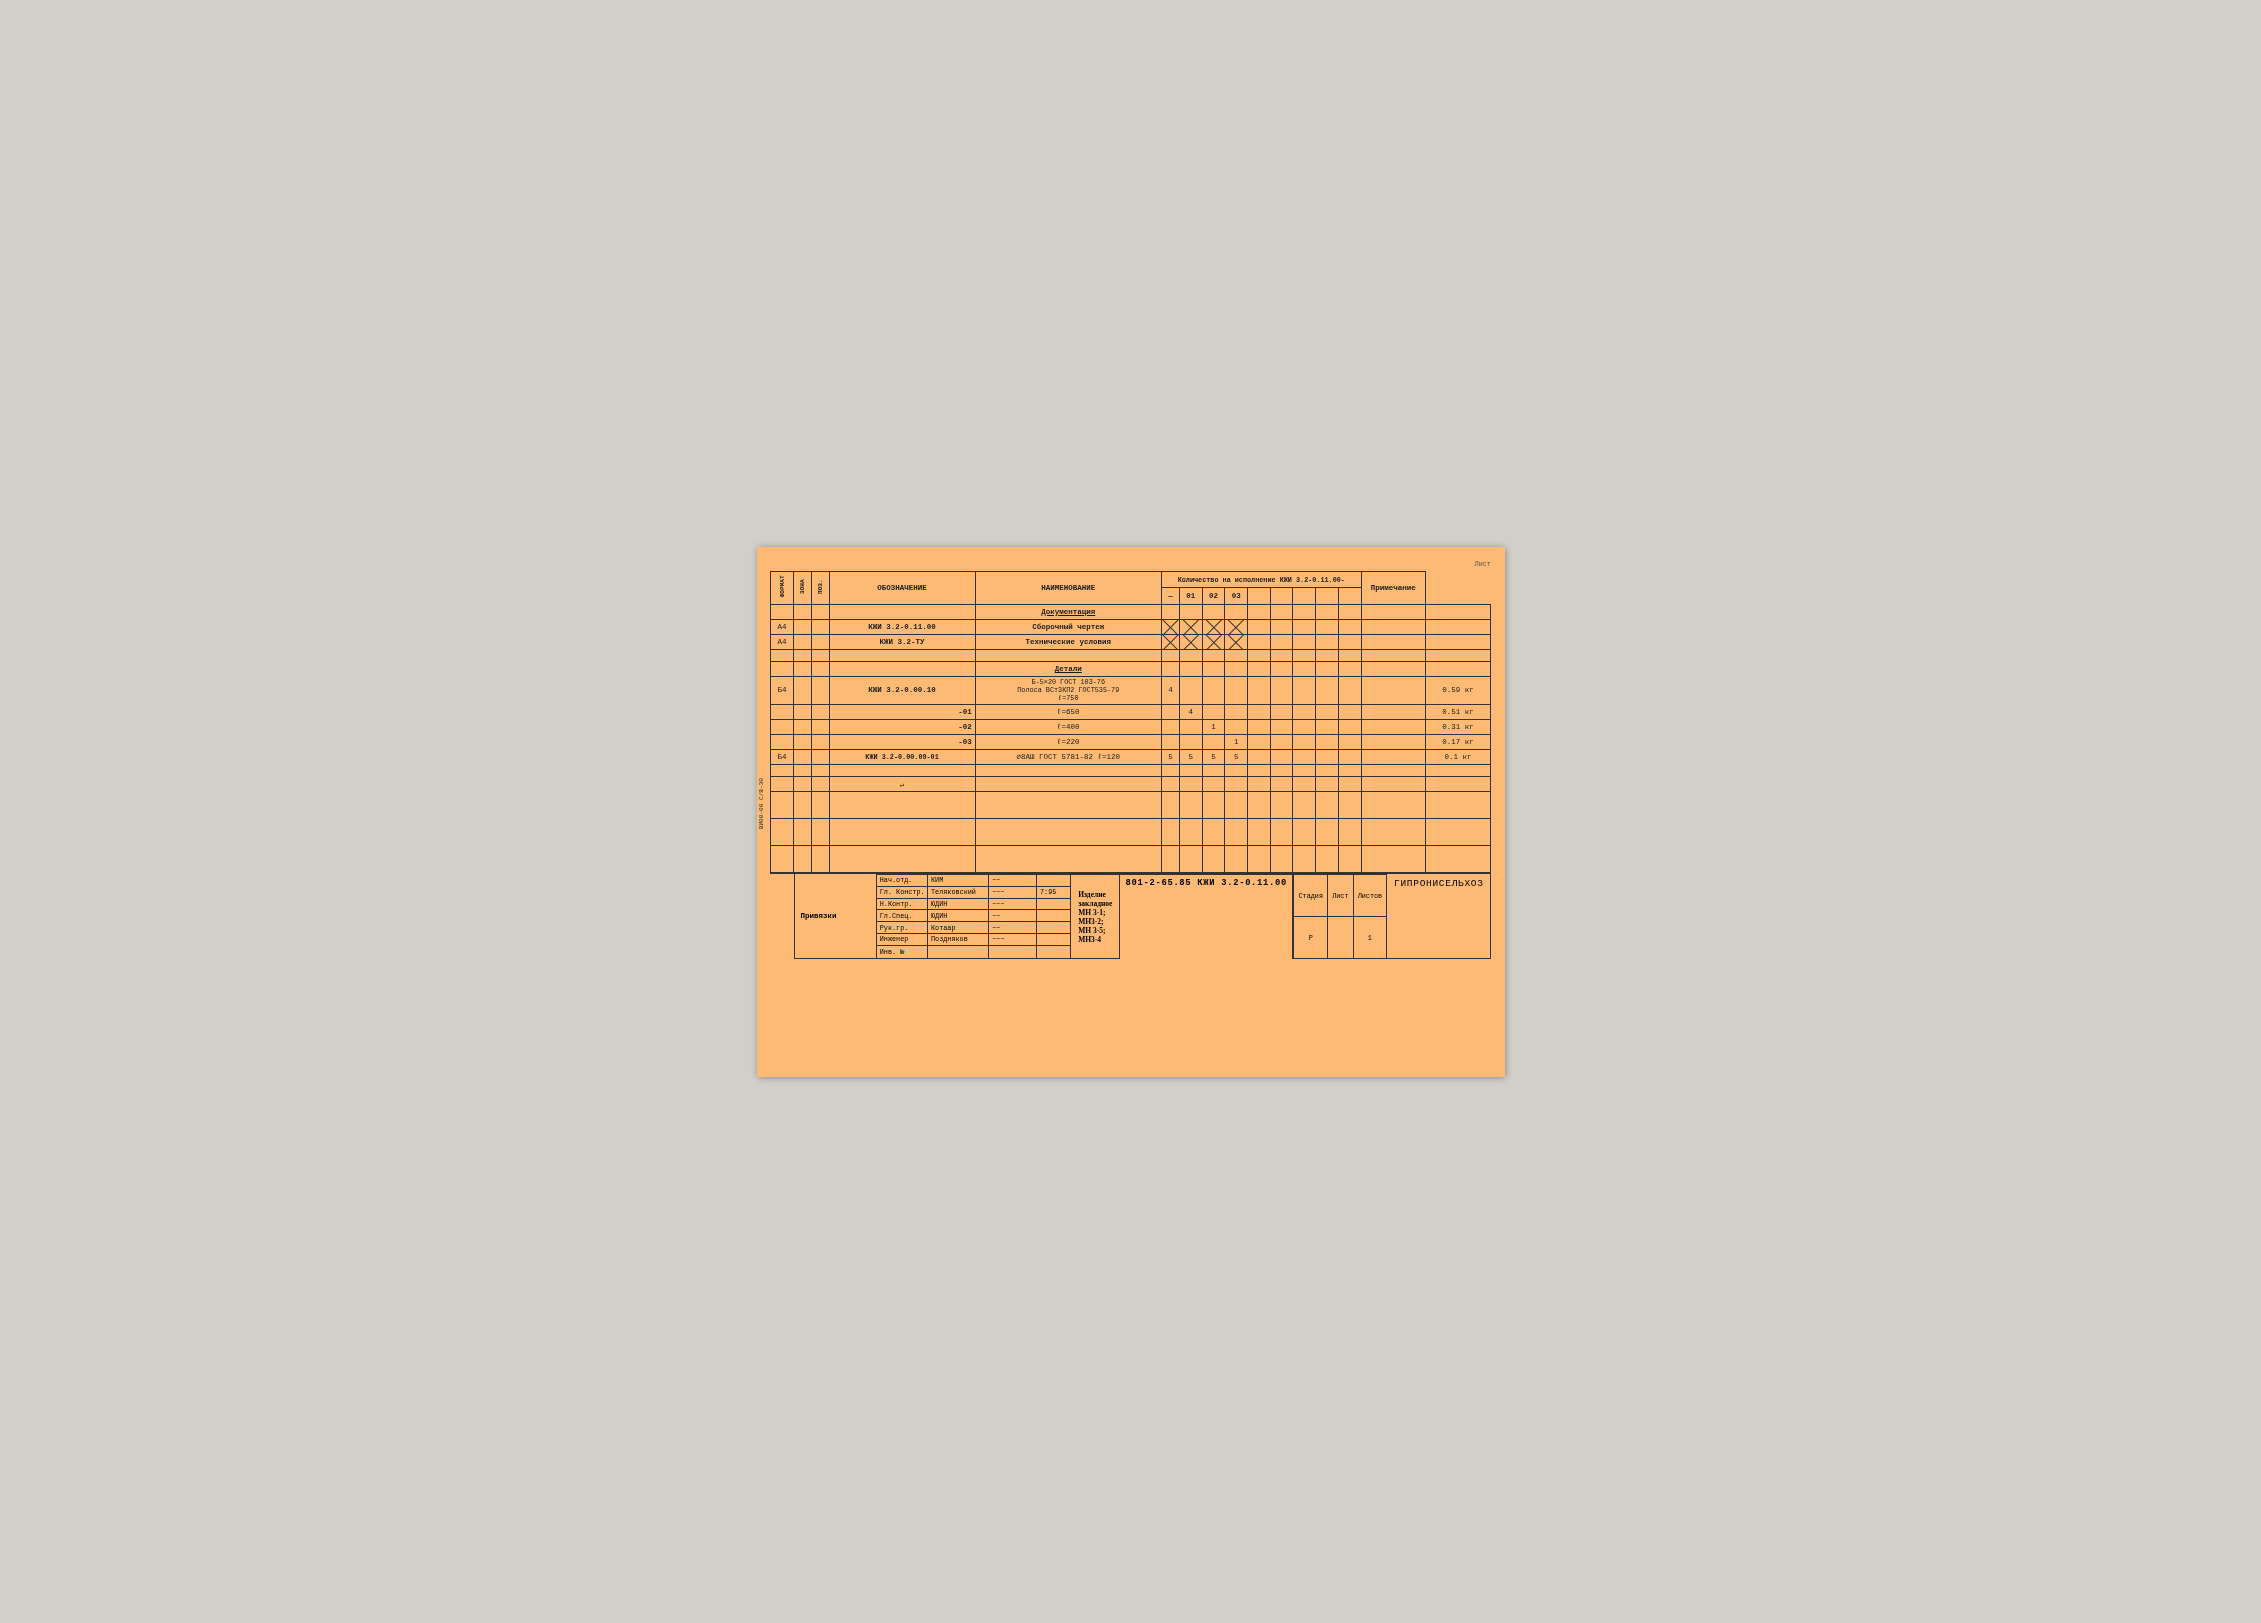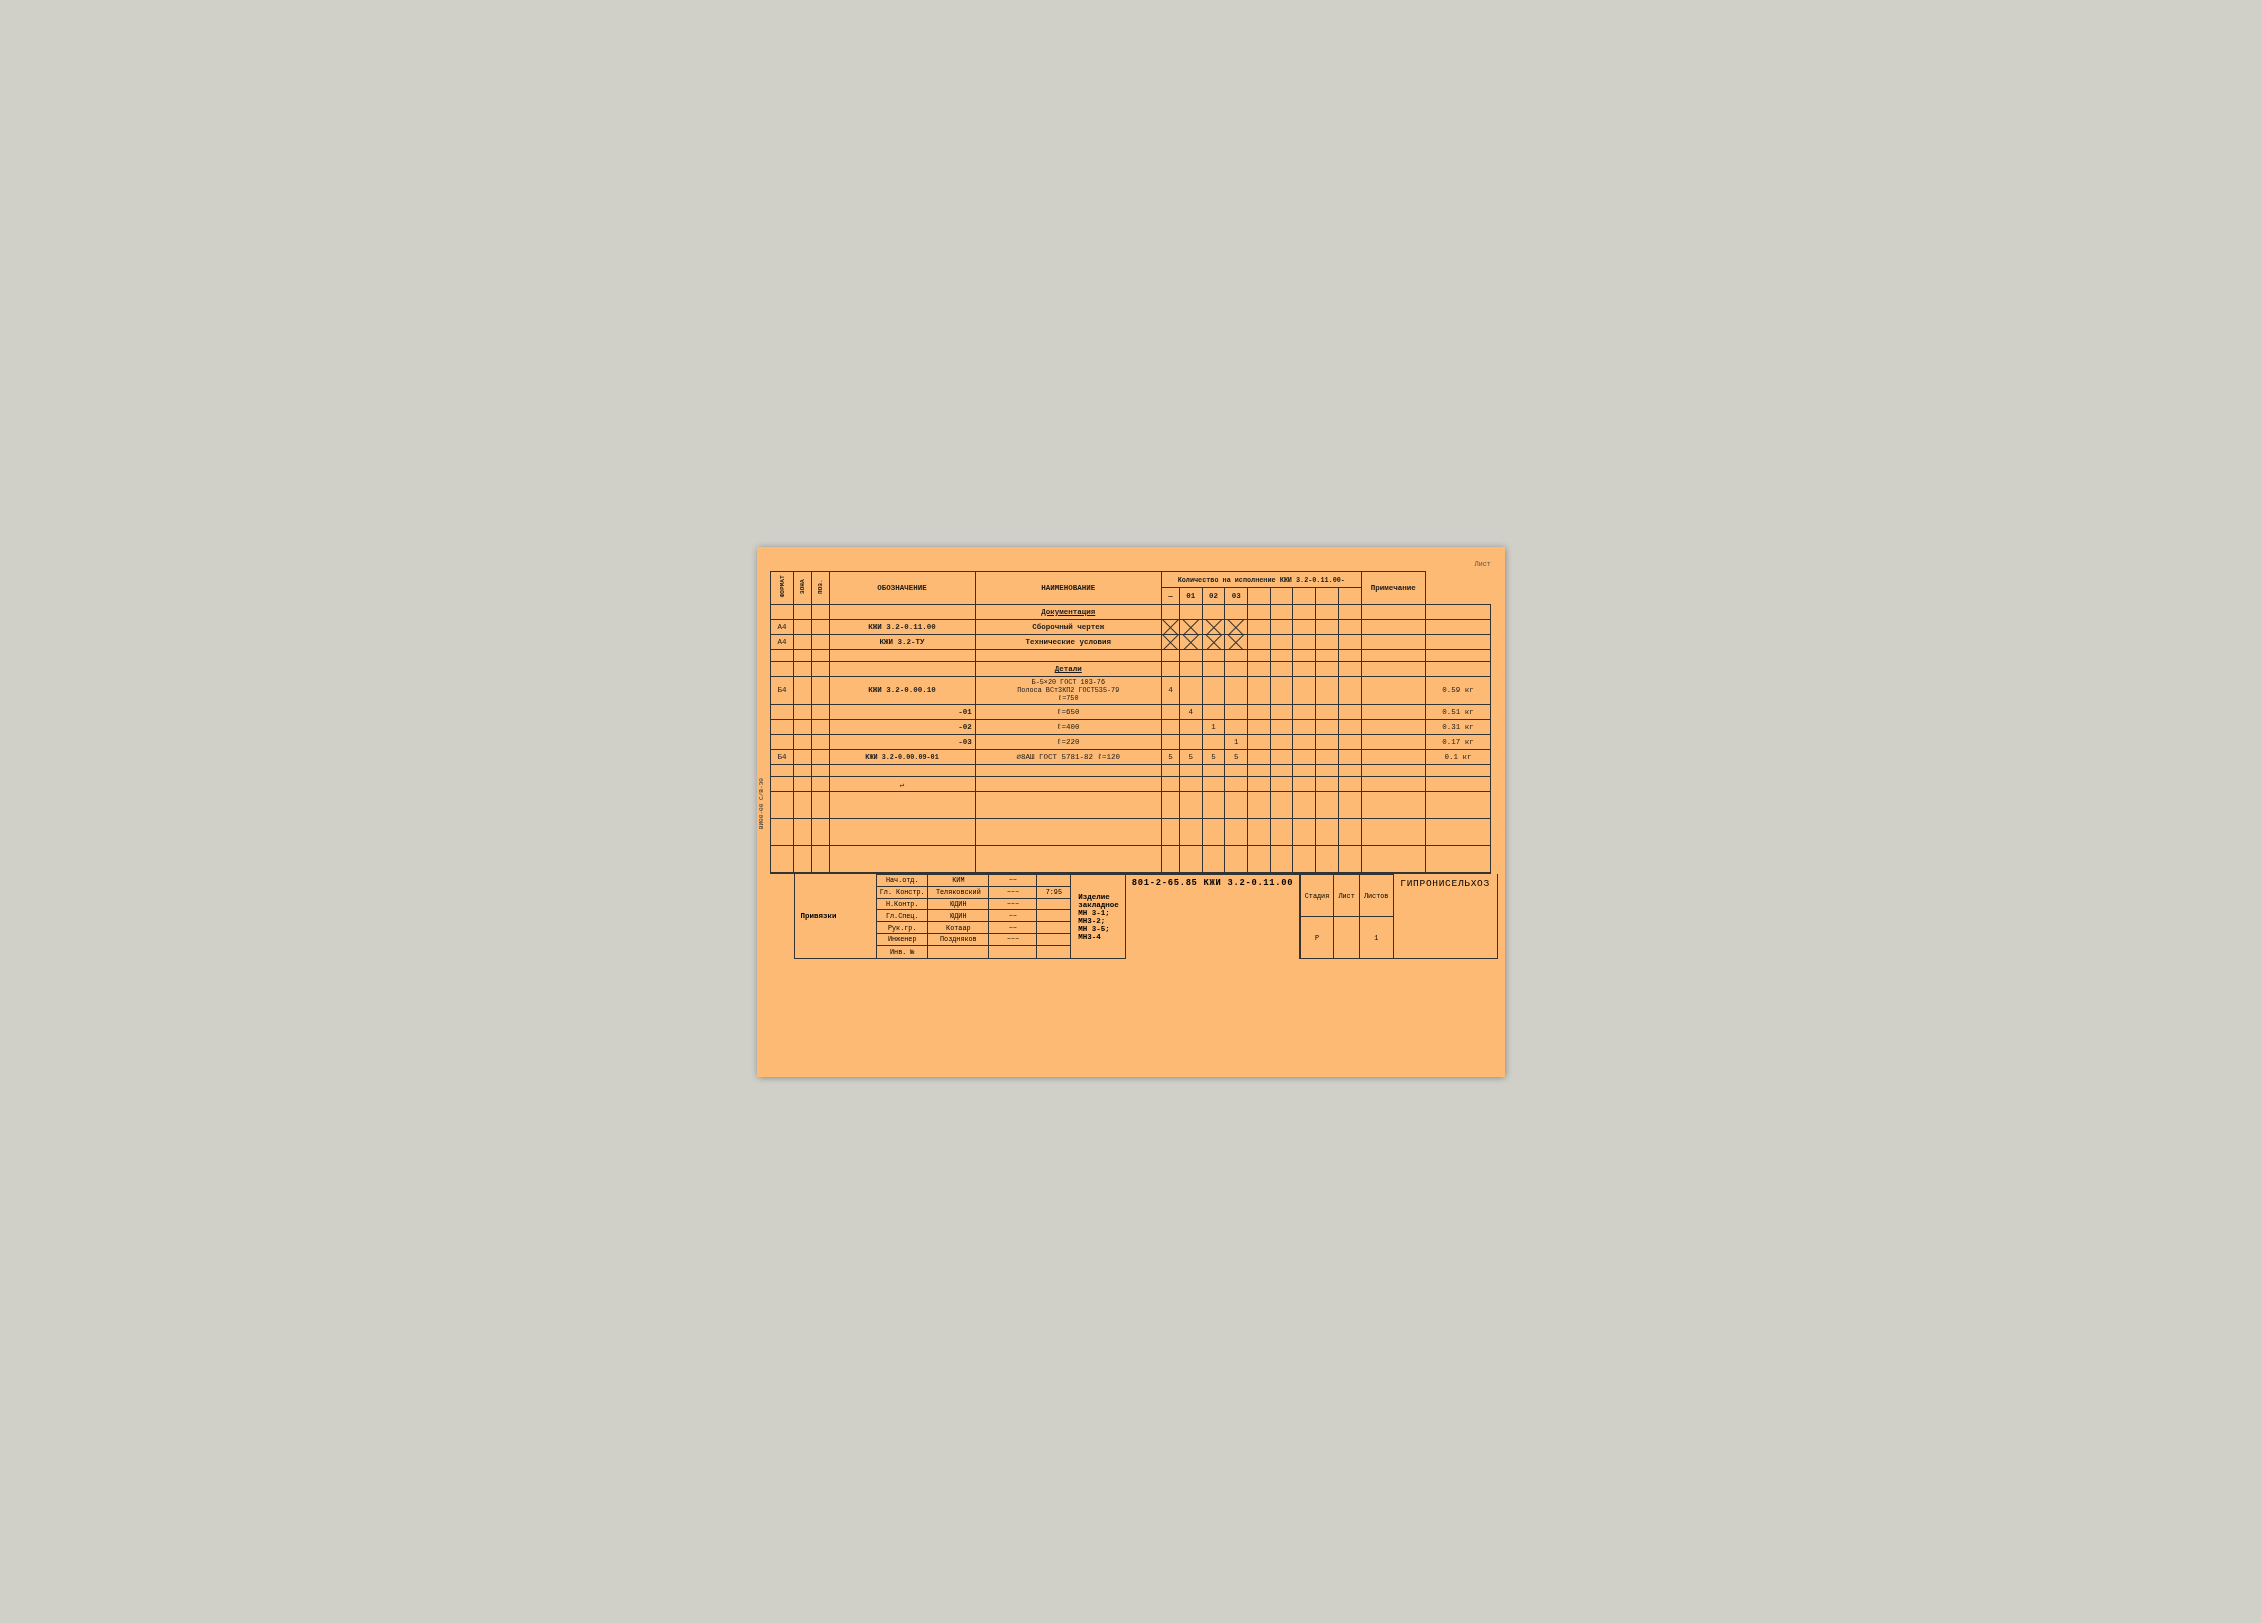--- a/index.html
+++ b/index.html
@@ -85,38 +85,38 @@
     .sign-table {
       border-collapse: collapse;
       font-size: 6.8px;
       flex: 0 0 auto;
     }
     .sign-table td {
       border: 0.7px solid #333;
       padding: 1.4px 2.7px;
       font-size: 6.8px;
       white-space: nowrap;
-      text-align: center;
     }
     .sign-col-label { width: 48px; }
     .sign-col-name  { width: 61px; }
     .sign-col-sig   { width: 48px; }
     .sign-col-date  { width: 34px; }
     .center-block {
       flex: 1;
       border: 0.7px solid #333;
       border-left: none;
       display: flex;
       flex-direction: column;
       align-items: flex-end;
       justify-content: center;
       padding: 2.7px 6.8px;
       font-size: 7.5px;
       font-weight: bold;
       min-height: 54px;
+      font-family: Liberation Serif, serif;
     }
     .right-block {
       flex: 0 0 auto;
       display: flex;
       flex-direction: row;
     }
     .doc-num-row {
       border: 0.7px solid #333;
       border-left: none;
       border-bottom: none;

